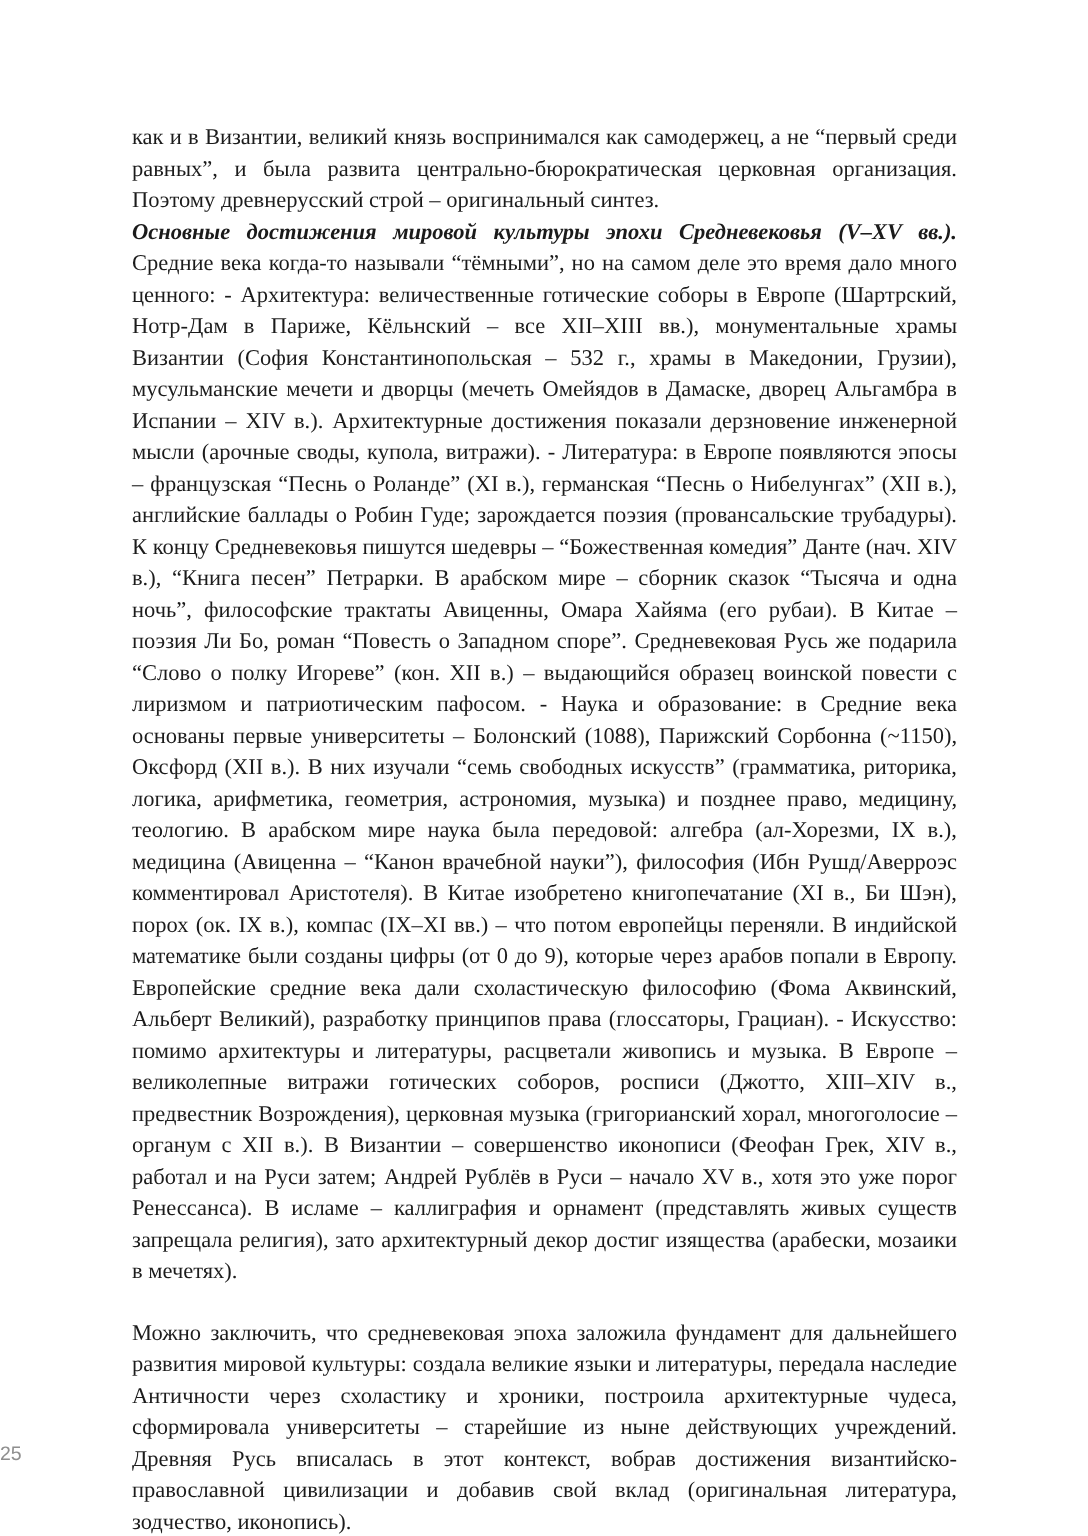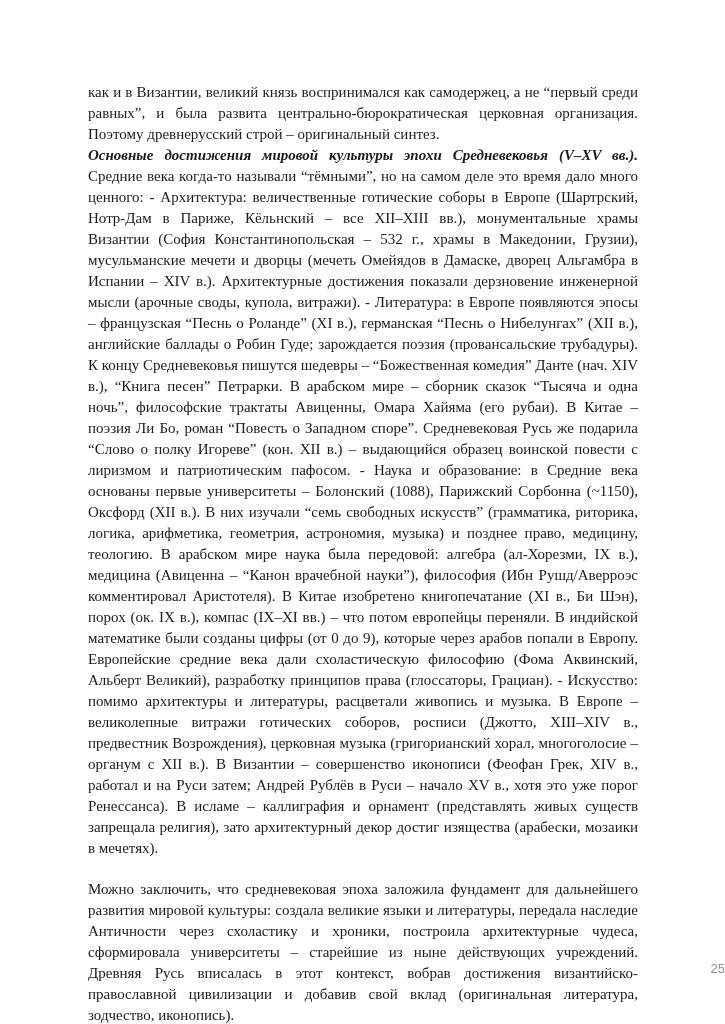--- a/index.html
+++ b/index.html
@@ -33,21 +33,21 @@
   }
   .bold-heading {
     font-weight: bold;
     font-style: italic;
   }
   .page-number {
     position: absolute;
     top: 961px;
     left: 0;
     width: 100%;
-    text-align: right;
+    text-align: left;
     font-family: "Liberation Sans", sans-serif;
     font-size: 13px;
     color: #8f8f8f;
   }
 </style>
 </head>
 <body>
 
 <div class="page">
   <div class="content">

